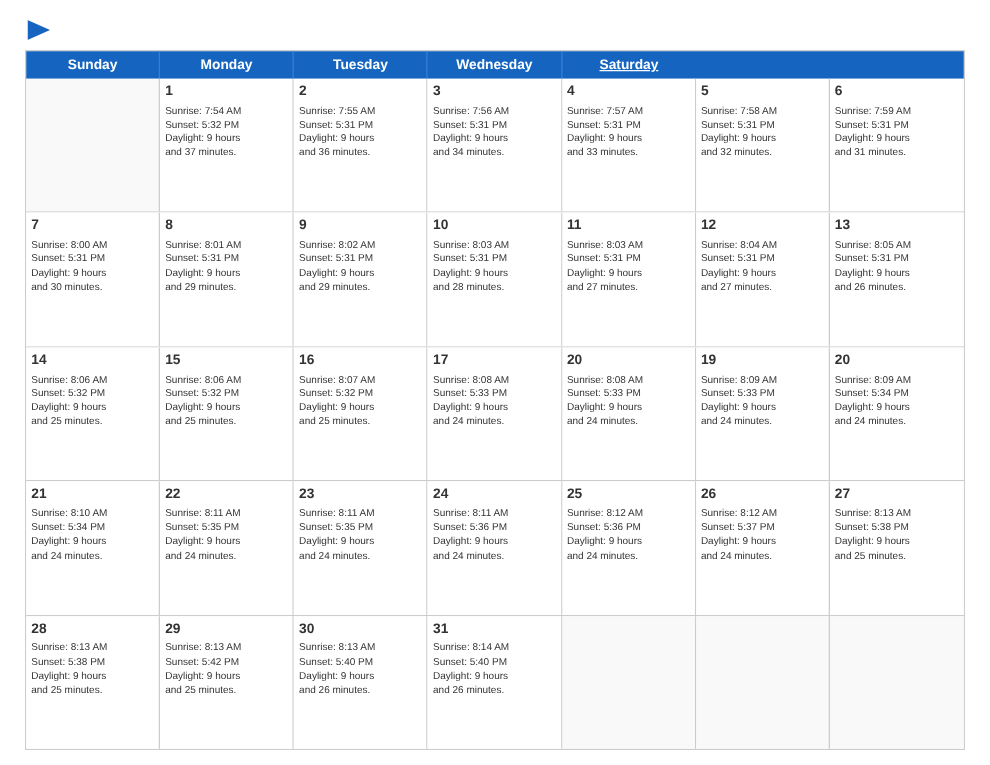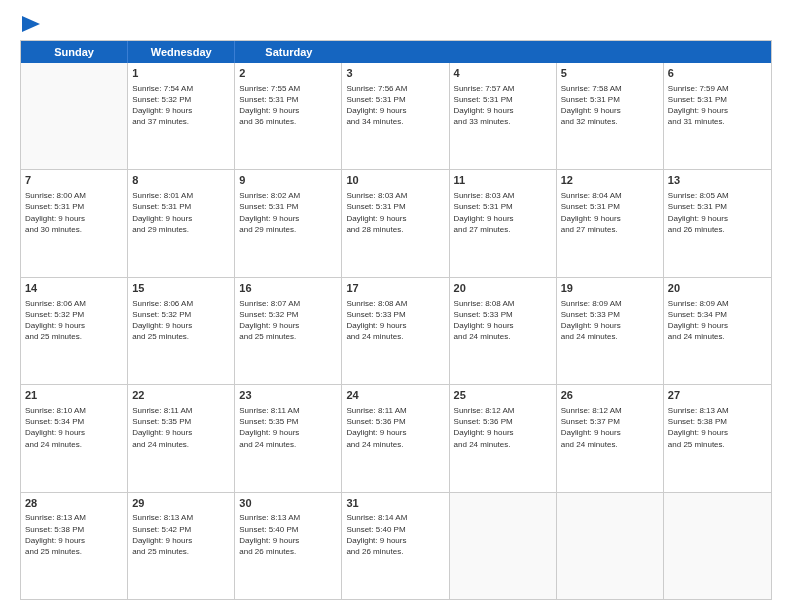--- a/index.html
+++ b/index.html
@@ -48,21 +48,21 @@
       background: #1565C0;
     }
     .cal-header-cell {
       color: #fff;
       font-size: 11px;
       font-weight: bold;
       text-align: center;
       padding: 5px 2px;
       border-right: 1px solid #3a7ed4;
     }
-    .cal-header-cell:last-child { border-right: none; }
+    .cal-header-cell:last-child { border-right: none; text-decoration: underline; }
     .cal-body {
       flex: 1;
       display: flex;
       flex-direction: column;
     }
     .cal-week {
       display: grid;
       grid-template-columns: repeat(7, 1fr);
       flex: 1;
       border-bottom: 1px solid #ccc;
@@ -117,20 +117,22 @@
     </div>
     <div class="title-block">
       <div class="month-title"></div>
       <div class="subtitle"></div>
     </div>
   </div>
 
   <div class="calendar">
     <div class="cal-header-row">
     <div class="cal-header-cell">Sunday</div>
+        <div class="cal-header-cell">Monday</div>
+        <div class="cal-header-cell">Tuesday</div>
         <div class="cal-header-cell">Wednesday</div>
         <div class="cal-header-cell">Saturday</div>
       </div>
     <div class="cal-body">
     <div class="cal-week">
           <div class="cal-cell empty"></div>
           <div class="cal-cell">
             <span class="day-num">1</span>
             <div class="cell-text">Sunrise: 7:54 AM</div>
             <div class="cell-text">Sunset: 5:32 PM</div>

